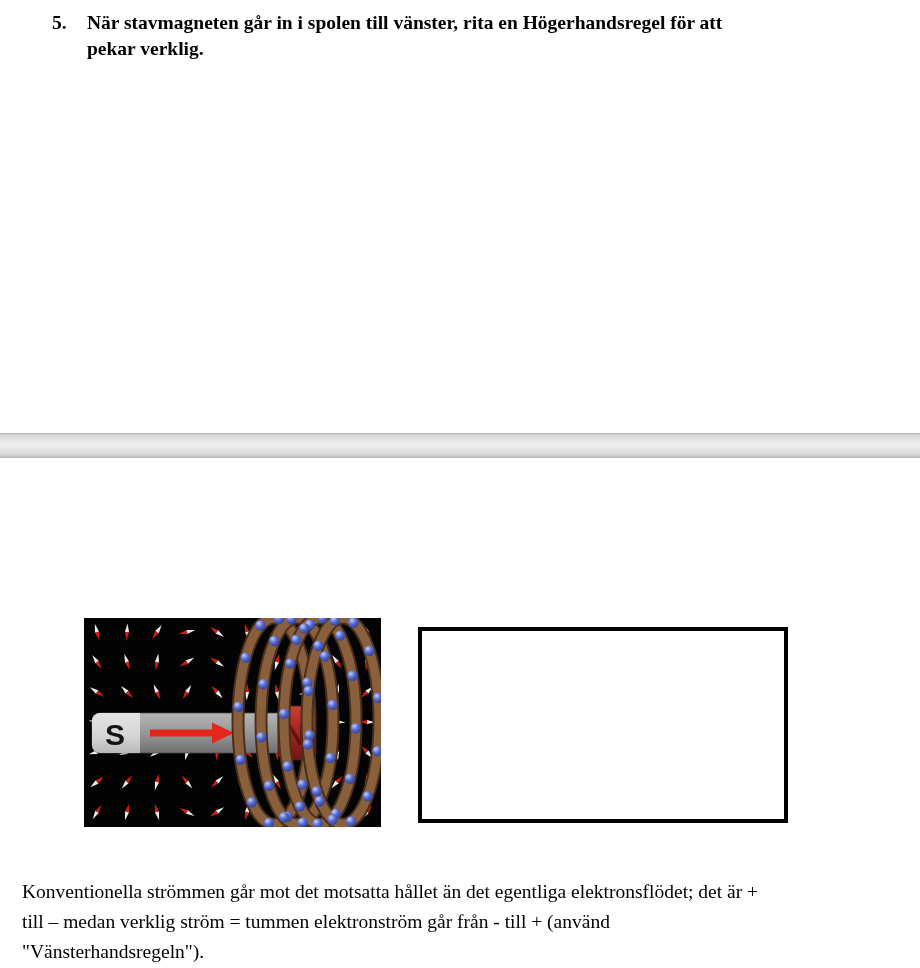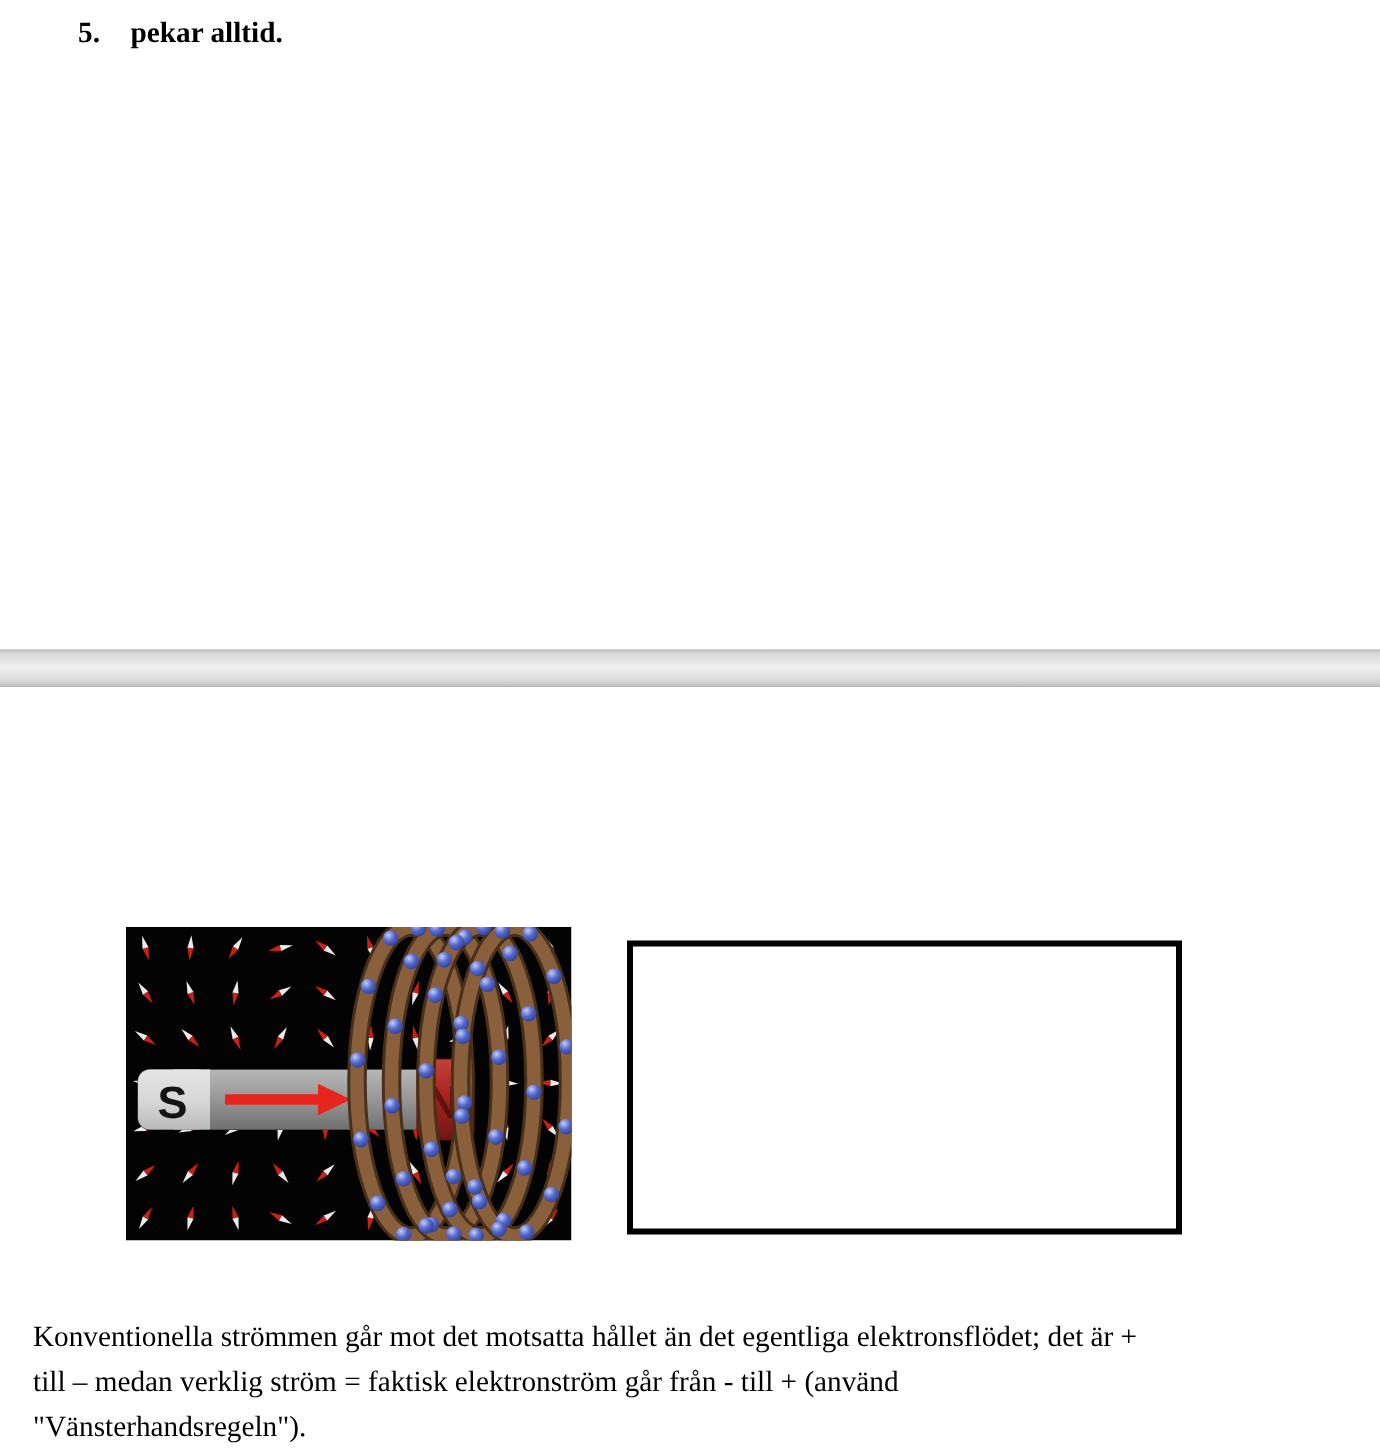--- a/index.html
+++ b/index.html
@@ -32,21 +32,22 @@
     font-size:19.5px;line-height:30px;color:#000;
   }
   .footer div{white-space:nowrap;}
 </style>
 </head>
 <body>
 
 <div class="question">
   <div class="q-num">5.</div>
   <div class="q-lines">
-    <div>pekar alltid.</div>
+    <div>När stavmagneten går in i spolen till vänster, rita en Högerhandsregel för att</div>
+    <div>pekar verklig.</div>
   </div>
 </div>
 
 <div class="page-separator"></div>
 
 <div class="figure">
   <svg id="sim-svg" width="297" height="209" viewBox="0 0 297 209">
       <defs>
         <linearGradient id="barG" x1="0" y1="0" x2="0" y2="1">
           <stop offset="0" stop-color="#b6b6b6"></stop>
@@ -414,15 +415,15 @@
       <circle cx="285.3" cy="32.8" r="5.2" fill="url(#eG)"></circle>
       <circle cx="294.1" cy="79.8" r="5.2" fill="url(#eG)"></circle>
       <circle cx="293.4" cy="133.1" r="5.2" fill="url(#eG)"></circle>
     </svg>
 </div>
 
 <div class="answer-box"></div>
 
 <div class="footer">
   <div>Konventionella strömmen går mot det motsatta hållet än det egentliga elektronsflödet; det är +</div>
-  <div>till – medan verklig ström = faktisk elektronström går från - till + (använd</div>
+  <div>till – medan verklig ström = tummen elektronström går från - till + (använd</div>
   <div>"Vänsterhandsregeln").</div>
 </div>
 
 </body></html>

